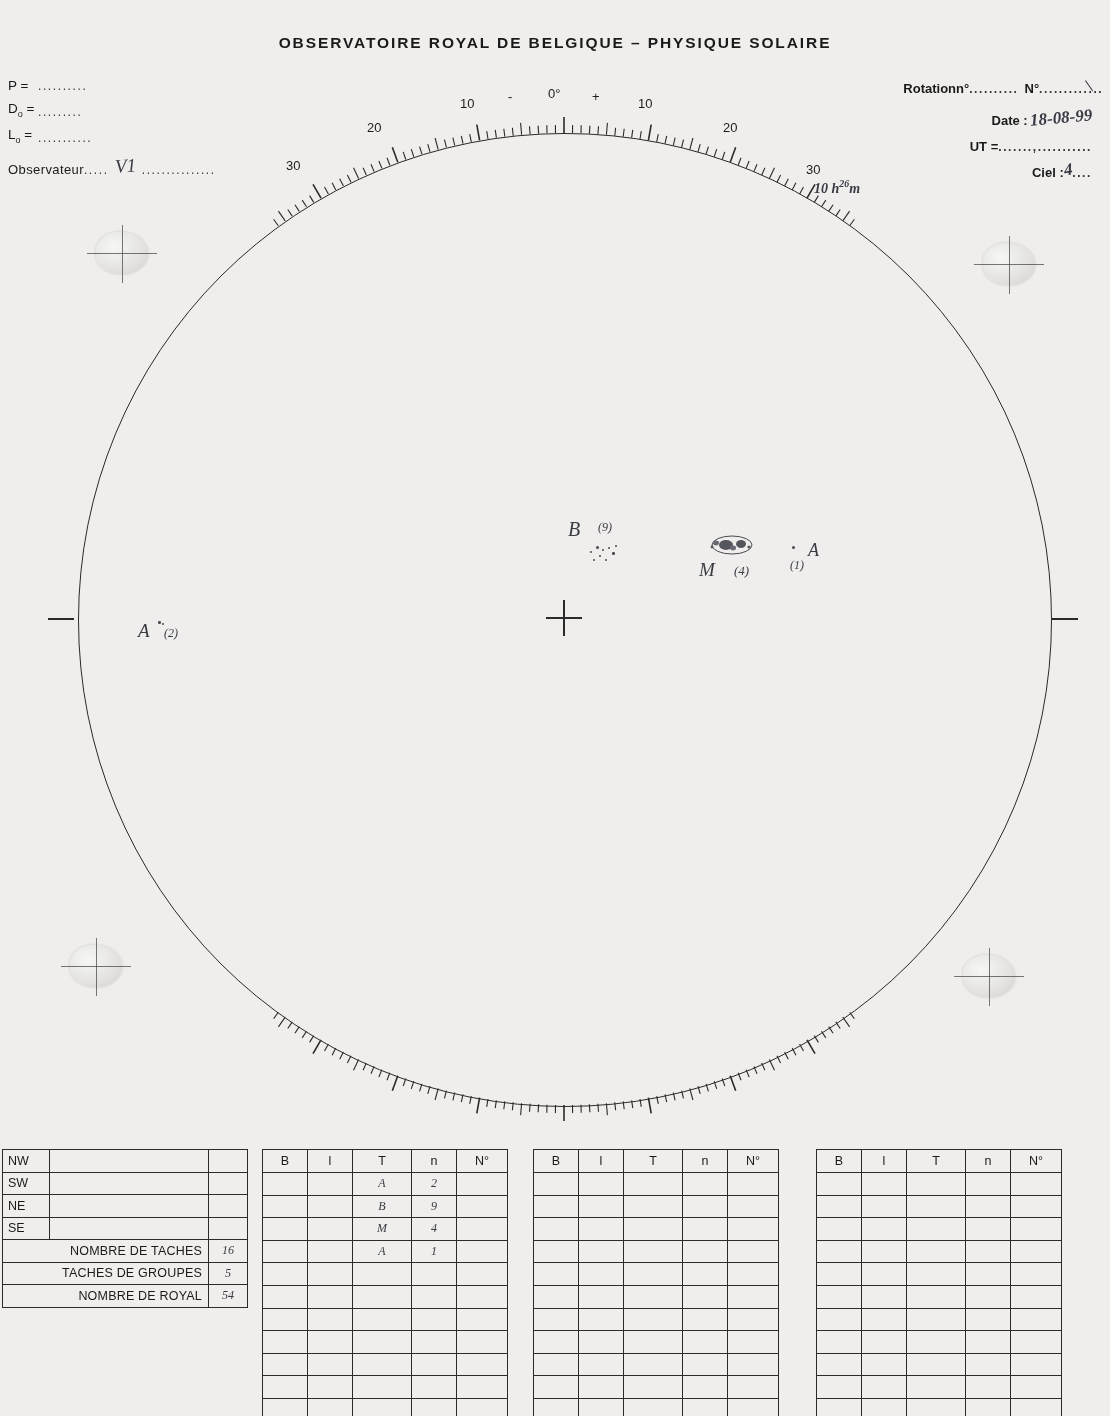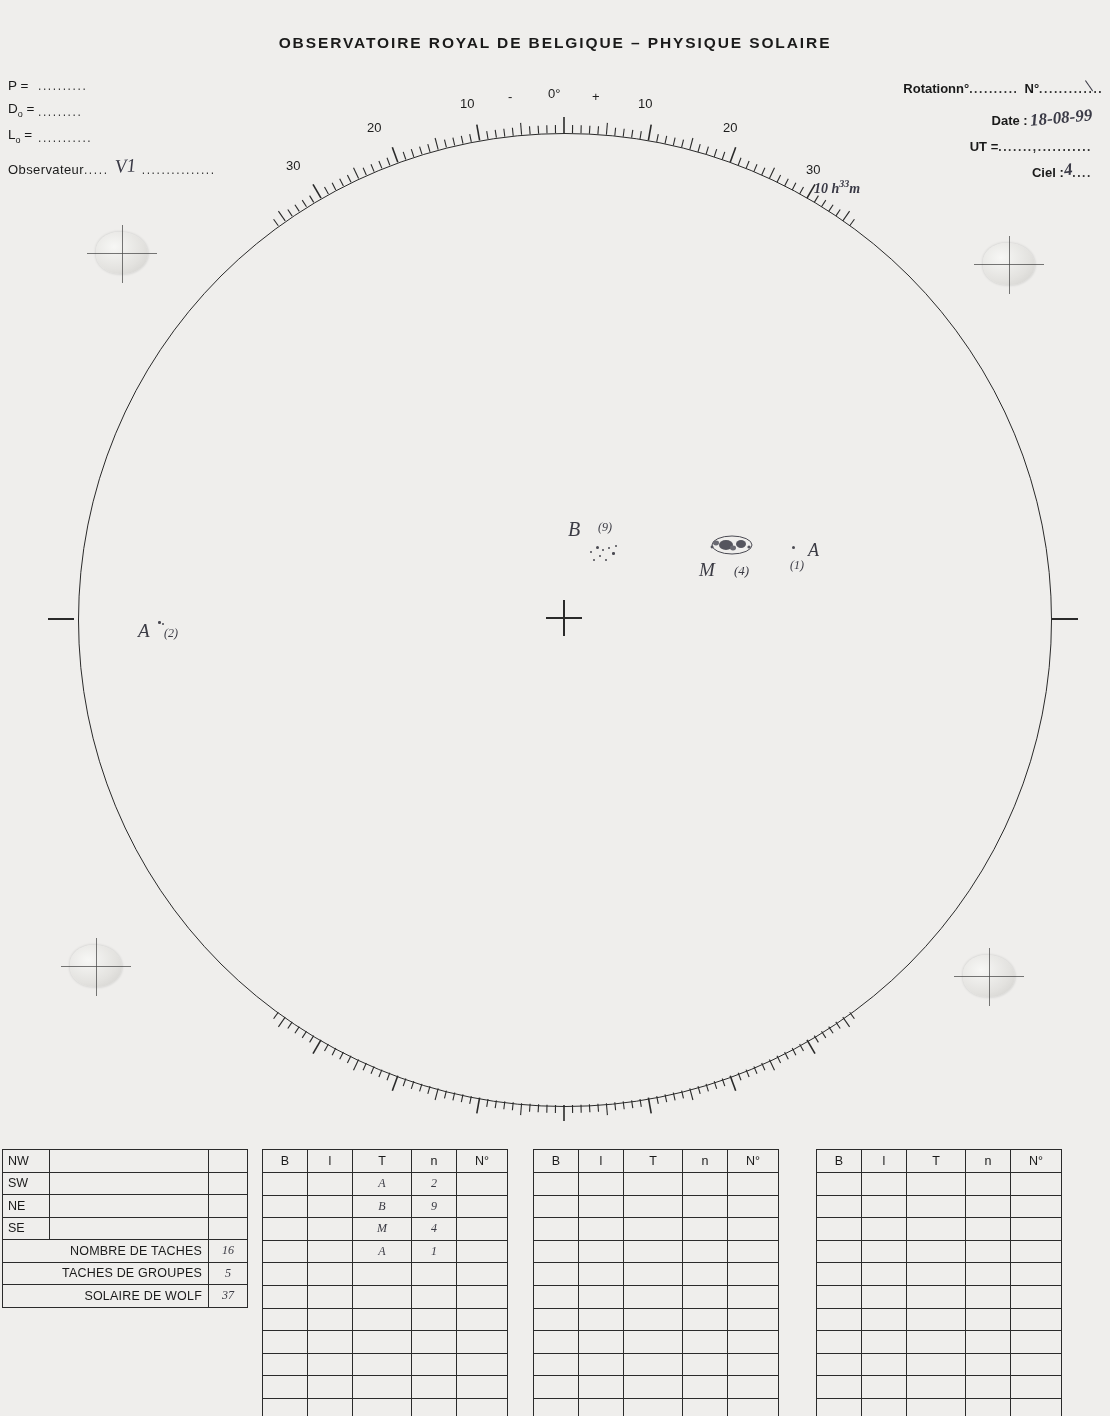--- a/index.html
+++ b/index.html
@@ -120,21 +120,21 @@
       <span class="rf-dots">..........</span>
       <span style="margin-left:6px">N°</span>
       <span class="rf-dots">.............</span>
       <span class="hand slash">/</span>
     </div>
     <div class="rf-row" style="height:26px;">
       <span>Date :</span>
       <span class="hand date-val">18-08-99</span>
     </div>
     <div class="rf-row" style="position:relative;">
-      <span class="hand time-val"><span>10</span> <span>h</span><sup>33</sup><span>m</span></span>
+      <span class="hand time-val"><span>10</span> <span>h</span><sup>26</sup><span>m</span></span>
       <span>UT =</span>
       <span class="rf-dots">.......,...........</span>
     </div>
     <div class="rf-row">
       <span>Ciel : </span>
       <span class="hand ciel-val">4</span>
       <span class="rf-dots">....</span>
     </div>
   </div>
 
@@ -387,22 +387,22 @@
         </tr>
       <tr>
           <td class="sum" colspan="2">NOMBRE DE TACHES</td>
           <td class="val hw">16</td>
         </tr>
       <tr>
           <td class="sum" colspan="2">TACHES DE GROUPES</td>
           <td class="val hw">5</td>
         </tr>
       <tr>
-          <td class="sum" colspan="2">SOLAIRE  DE WOLF</td>
-          <td class="val hw">37</td>
+          <td class="sum" colspan="2">NOMBRE  DE ROYAL</td>
+          <td class="val hw">54</td>
         </tr>
     </tbody>
   </table>
 
   <table class="tbl grp" id="grp0" style="left:262px;top:1149px;">
       <thead>
         <tr>
           <th class="c-b">B</th>
           <th class="c-l">l</th>
           <th class="c-t">T</th>

